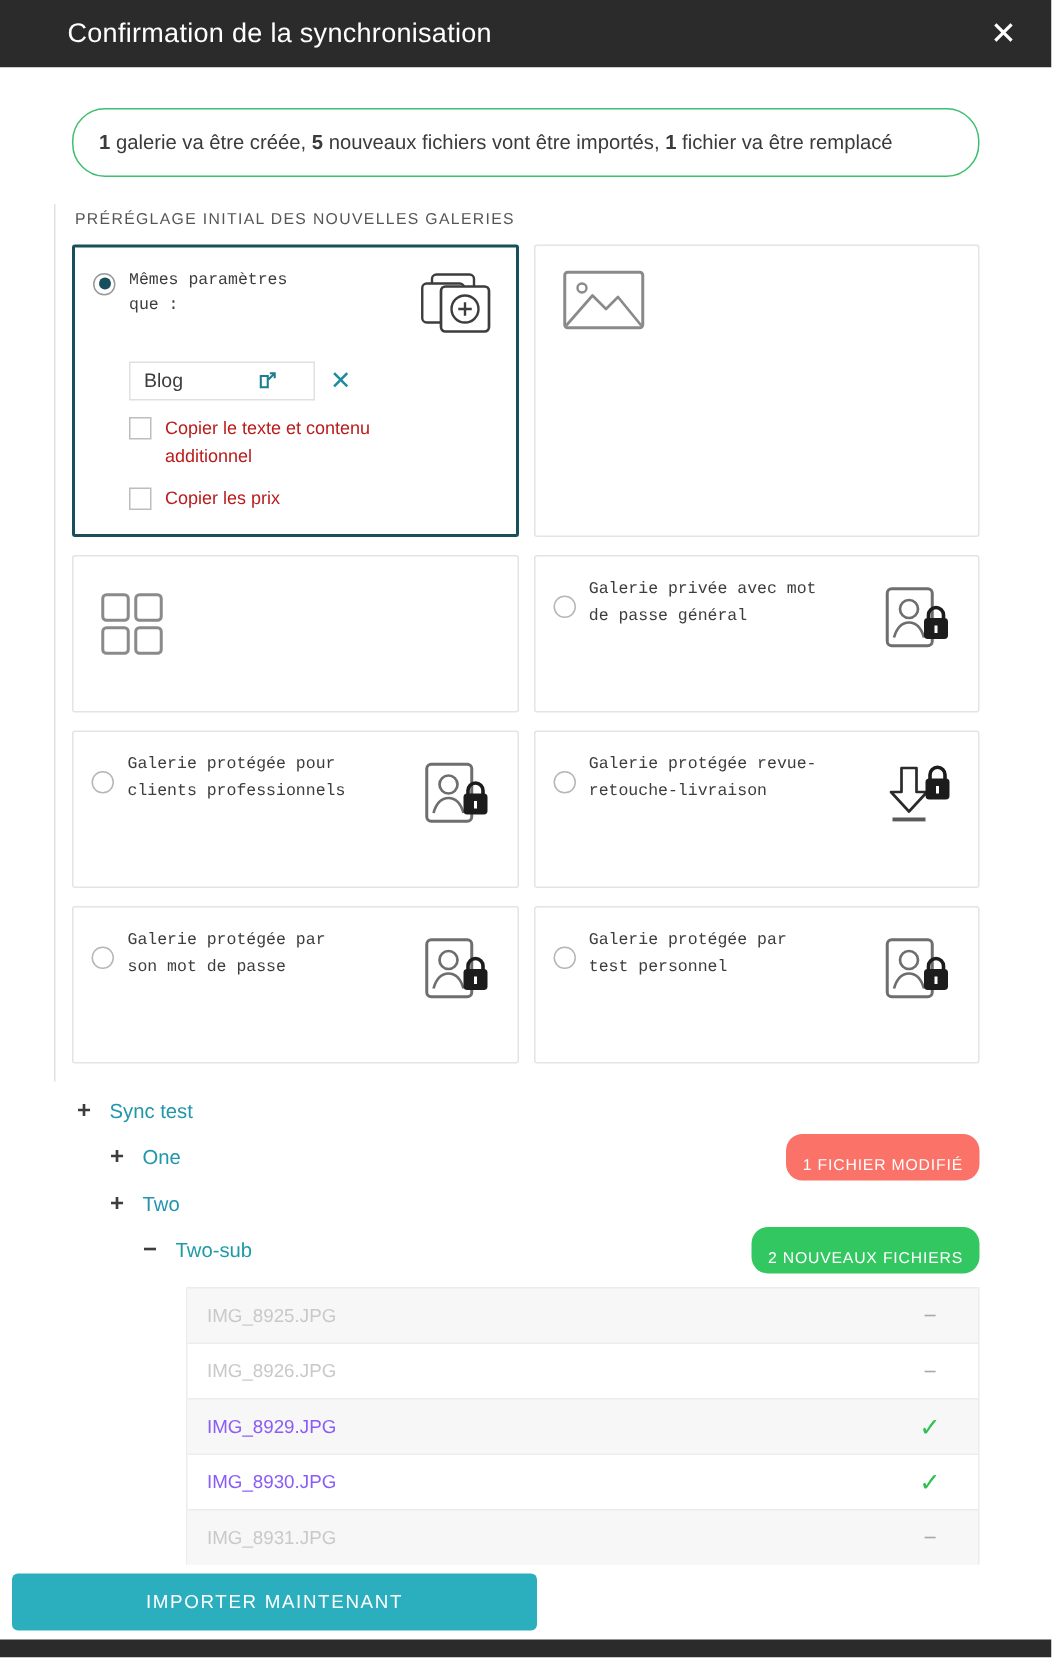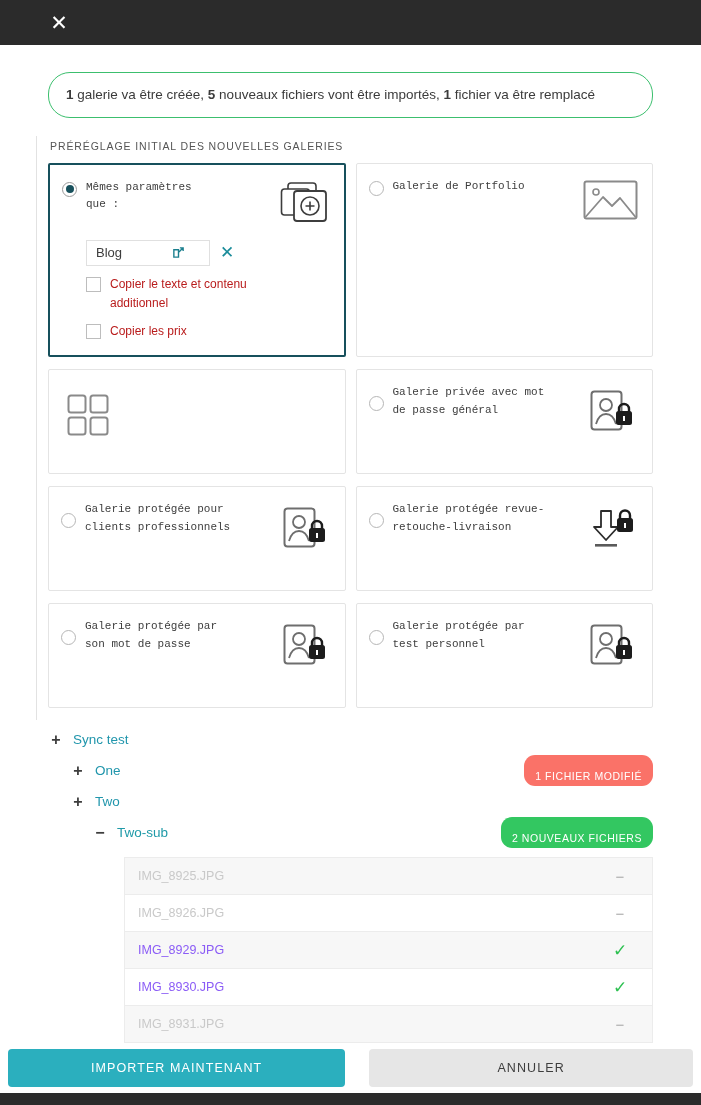--- a/index.html
+++ b/index.html
@@ -130,20 +130,21 @@
   .btn-primary { background:#2bafbe; color:#fff; width:350px; }
   .btn-secondary { background:#e6e6e6; color:#3d3d3d; width:336px; }
   .bottombar { flex:0 0 12px; background:#2b2b2b; }
 </style>
 </head>
 <body>
 
 <div class="dialog">
 
   <div class="titlebar">
+    <div class="title-text">Confirmation de la synchronisation</div>
     <div class="close-btn">✕</div>
   </div>
 
   <div class="body">
 
     <div class="summary-wrap">
       <div class="summary">
         <b>1</b><span> galerie va être créée, </span><b>5</b><span> nouveaux fichiers vont être importés, </span><b>1</b><span> fichier va être remplacé</span>
       </div>
     </div>
@@ -189,24 +190,20 @@
               <div class="check-label">Copier le texte et contenu additionnel</div>
             </div>
             <div class="check-row">
               <div class="checkbox"></div>
               <div class="check-label">Copier les prix</div>
             </div>
           </div>
         </div>
 
         <div class="card tall">
-          <div class="card-left">
-            <div class="radio"></div>
-            <div class="card-label">Galerie de Portfolio</div>
-          </div>
           <div class="card-icon">
             <svg width="55" height="42" viewBox="0 0 55 42">
               <rect x="1.5" y="1.5" width="52" height="37" rx="2" fill="#fff" stroke="#8a8a8a" stroke-width="2"></rect>
               <circle cx="13" cy="12" r="3" fill="none" stroke="#8a8a8a" stroke-width="1.6"></circle>
               <path d="M2.5 37 L20 17 L29 26 L37 18 L52.5 37" fill="none" stroke="#8a8a8a" stroke-width="1.8" stroke-linejoin="round"></path>
             </svg>
           </div>
         </div>
 
         <div class="card vcenter">
@@ -354,17 +351,16 @@
           <span class="fname">IMG_8931.JPG</span>
           <span class="fstat dash">−</span>
         </div>
       </div>
     </div>
 
   </div>
 
   <div class="footer">
     <button class="btn btn-primary">Importer maintenant</button>
-    <button class="btn btn-secondary">Annuler</button>
   </div>
   <div class="bottombar"></div>
 
 </div>
 
 </body></html>

